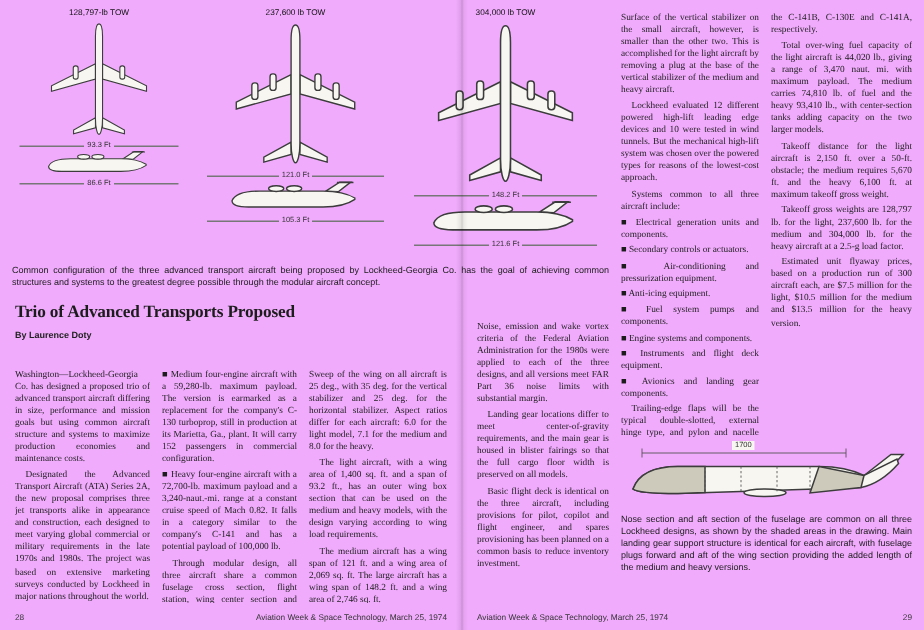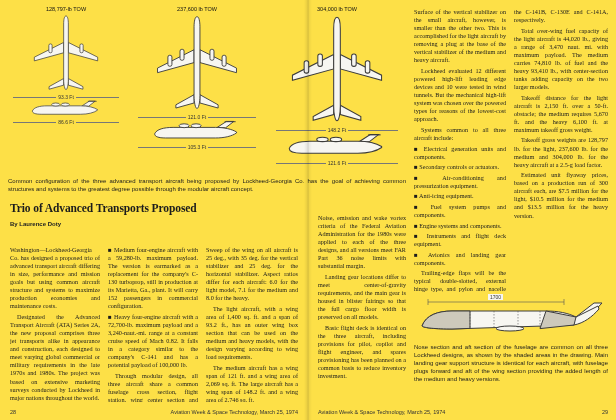--- a/index.html
+++ b/index.html
@@ -1,16 +1,16 @@
 <!DOCTYPE html>
 <html><head>
 <meta charset="utf-8">
 <style>
   html,body{margin:0;padding:0;background:#b8b4a8;}
-  .spread{position:relative;width:616px;height:420px;background:#fde047;font-family:"Liberation Serif",serif;color:#1c1c1c;overflow:hidden;}
+  .spread{position:relative;width:616px;height:420px;background:#f0abfc;font-family:"Liberation Serif",serif;color:#1c1c1c;overflow:hidden;}
   .gutter{position:absolute;left:304px;top:0;width:8px;height:420px;z-index:9;pointer-events:none;
     background:linear-gradient(90deg,rgba(0,0,0,0) 0%,rgba(0,0,0,0.08) 40%,rgba(0,0,0,0.16) 50%,rgba(0,0,0,0.05) 65%,rgba(0,0,0,0) 100%);}
   
   .figure-top{position:absolute;left:4px;top:6px;width:404px;height:168px;display:flex;align-items:flex-start;}
   .ac-group{display:flex;flex-direction:column;align-items:center;}
   .g1{width:124px;} .g2{width:138px;} .g3{width:142px;}
   .tow{font-family:"Liberation Sans",sans-serif;font-size:5.5px;color:#111;margin-bottom:1px;white-space:nowrap;}
   svg.plan,svg.side{display:block;}
   .plan-sm{width:74px;height:81px;} .plan-md{width:92px;height:101px;} .plan-lg{width:104px;height:114px;}
   .side-sm{width:74px;height:19px;} .side-md{width:92px;height:24px;} .side-lg{width:104px;height:27px;}

